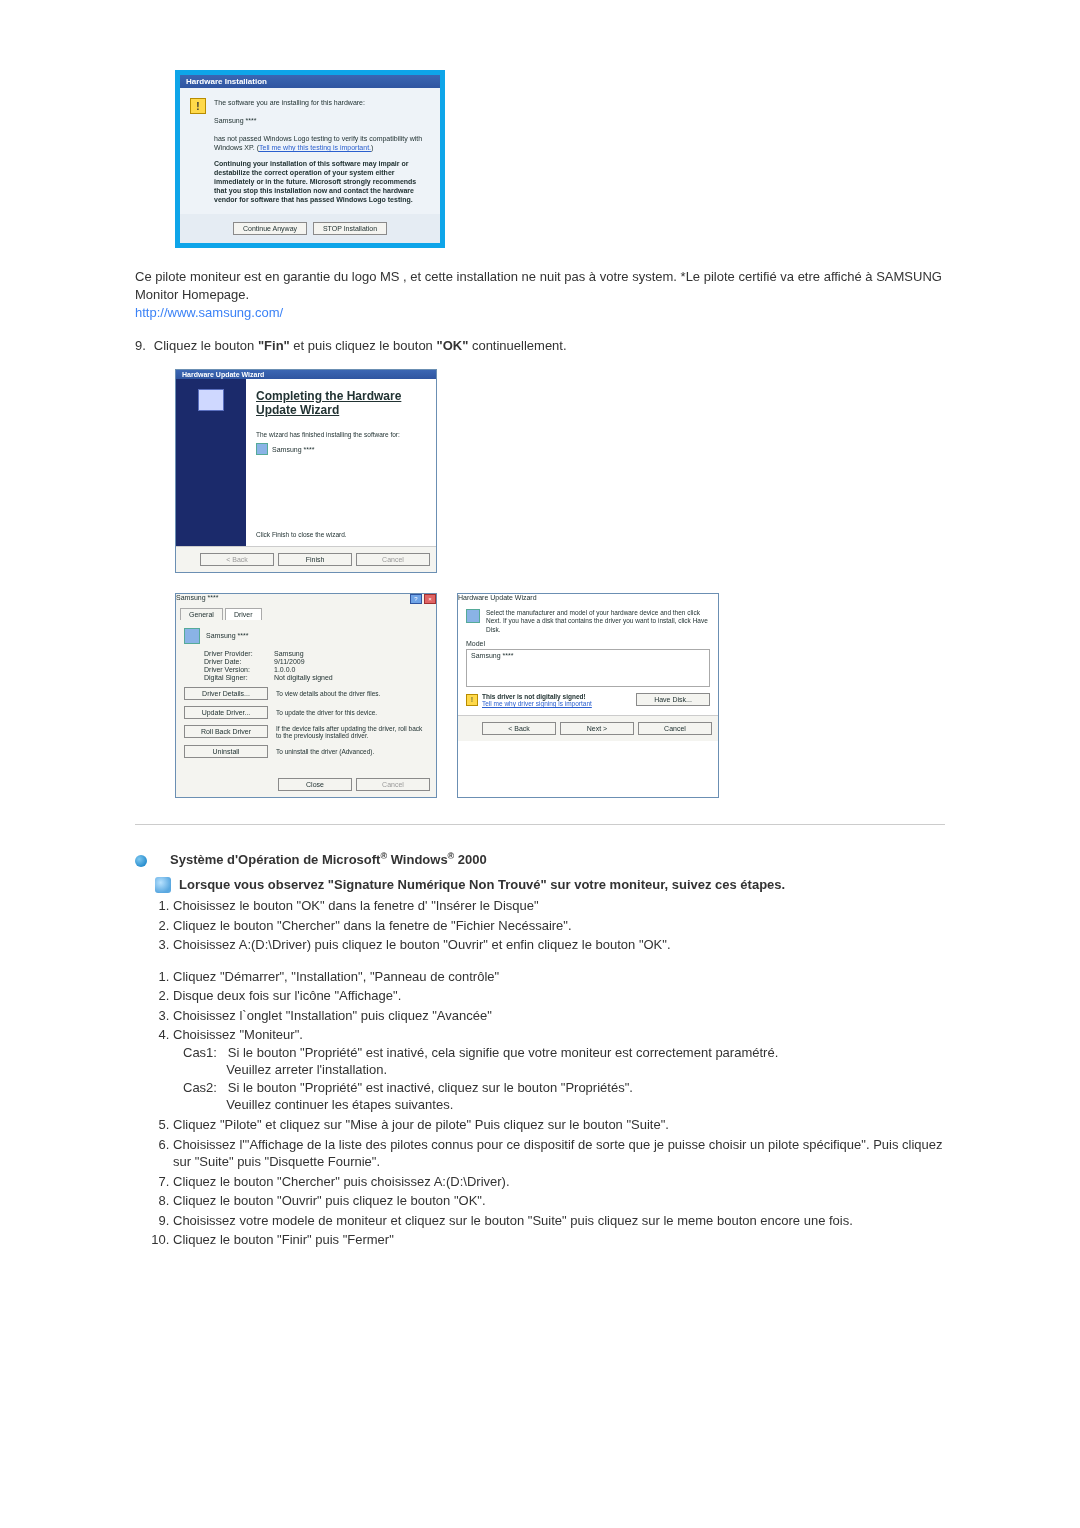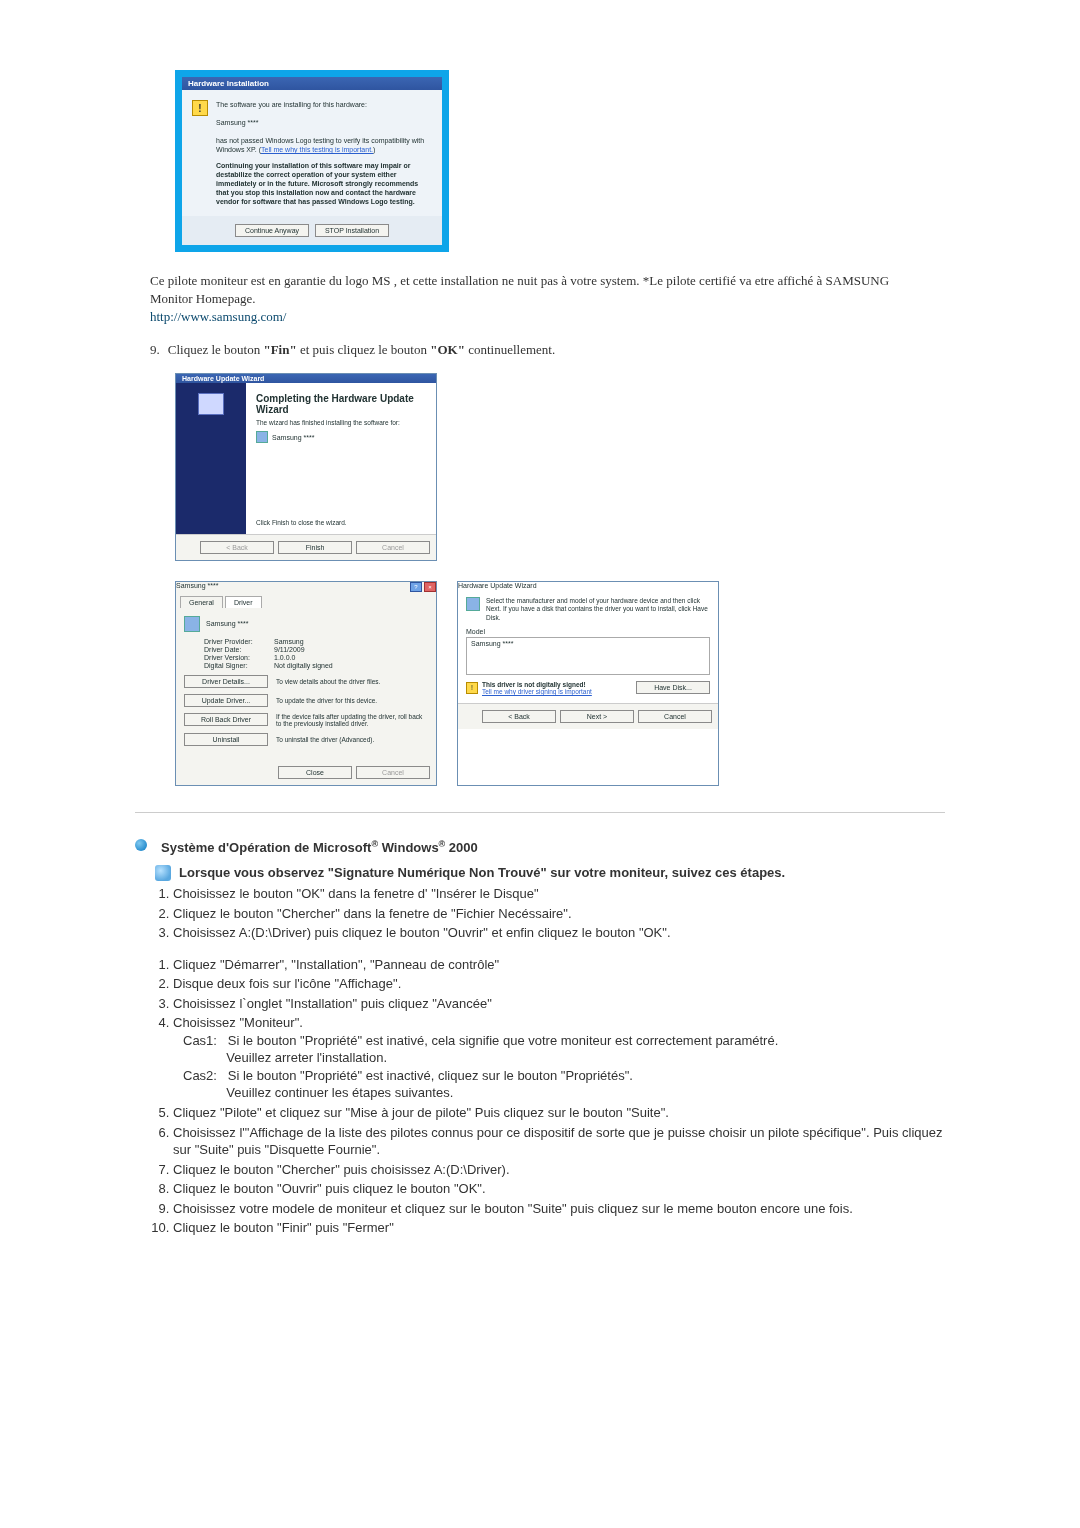--- a/index.html
+++ b/index.html
@@ -17,21 +17,21 @@
   }
   .indent-block {
     padding-left: 40px;
   }
   .dialog-img {
     margin: 10px 0 20px 0;
   }
   
   .hwinst {
     width: 260px;
-    border: 7px solid #0ea5e9;
+    border: 5px solid #0ea5e9;
     font-family: Tahoma, Arial, sans-serif;
     font-size: 7px;
     color: #233;
     background: #eef3f8;
   }
   .hwinst .titlebar {
     background: linear-gradient(#3b66b3, #2f55a0);
     color: #fff;
     font-weight: bold;
     font-size: 8px;
@@ -66,24 +66,23 @@
     background: #f4f4f0;
     border: 1px solid #8a8a8a;
     min-width: 60px;
     text-align: center;
   }
   .winbtn.disabled { color: #9a9a9a; }
 
   .para {
     font-size: 13px;
     line-height: 1.4;
-    margin: 14px 15px;
-    font-family: Liberation Serif, serif;
-  }
-  .link { color: #0c4a6e; text-decoration: none; }
+    margin: 14px 0;
+  }
+  .link { color: #3b82f6; text-decoration: none; }
 
   .imgs-row {
     display: flex;
     gap: 20px;
     margin: 18px 0 10px 0;
   }
 
   
   .wiz {
     width: 260px;
@@ -111,21 +110,21 @@
     width: 70px;
     background: #1b2a6b;
     display: flex; align-items: flex-start; justify-content: center;
     padding: 10px 0;
   }
   .wizsidebar .monicon {
     width: 24px; height: 20px; background: #cfd8ff;
     border: 1px solid #5a6fbf;
   }
   .wiz .wizright { flex: 1; padding: 10px 10px 4px 10px; }
-  .wiz .wizright .hdr { font-weight: bold; font-size: 10px; margin-bottom: 4px; }
+  .wiz .wizright .hdr { font-weight: bold; font-size: 12px; margin-bottom: 14px; text-decoration: underline; }
   .wiz .wizright .sm { font-size: 6.5px; margin: 2px 0; line-height:1.3;}
   .wiz .wizright .devrow { display:flex; align-items:center; gap:4px; margin:4px 0;}
   .wiz .wizright .devrow .devicon { width:10px; height:10px; background:#8ab3e6; border:1px solid #5a9; }
   .wiz .btnrow-wiz {
     padding: 6px;
     border-top: 1px solid #ccc;
     display: flex;
     justify-content: flex-end;
     gap: 4px;
     background: #f4f4f0;
@@ -197,21 +196,21 @@
   .selwiz .listbox { border:1px solid #aaa; height:32px; padding:2px 4px; font-size:7px; background:#fff; margin-bottom:6px;}
   .selwiz .sigrow { display:flex; align-items:center; gap:4px; justify-content:space-between; }
   .selwiz .sigrow .left { display:flex; align-items:center; gap:4px; }
   .selwiz .sigrow .wicon { width:10px; height:10px; background:#ffd94a; border:1px solid #b88c00; font-size:7px; text-align:center; line-height:10px;}
   .selwiz .sigrow .sigtxt { font-size:6.5px; }
   .selwiz .sigrow .sigtxt .lnk { color:#2a5fcf; text-decoration:underline; display:block;}
   .selwiz .btnrow-wiz { border-top:1px solid #ccc; padding:6px; display:flex; justify-content:flex-end; gap:4px; background:#f4f4f0;}
 
   hr.sep { border:none; border-top:1px solid #ccc; margin: 26px 0;}
   .section-hdr {
-    display:flex; align-items:flex-start; gap:14px;
+    display:flex; align-items:flex-end; gap:23px;
     font-size:13px; font-weight:bold; margin: 6px 0 10px 0;
   }
   .section-hdr .bullet-icon {
     width:12px; height:12px; border-radius:50%;
     background: radial-gradient(circle at 35% 35%, #7fc8f0, #2a8fcf 70%);
     flex-shrink:0;
   }
   .sub-hdr {
     display:flex; align-items:flex-start; gap:8px;
     font-size:13px; font-weight:bold; margin: 6px 0 4px 20px;

